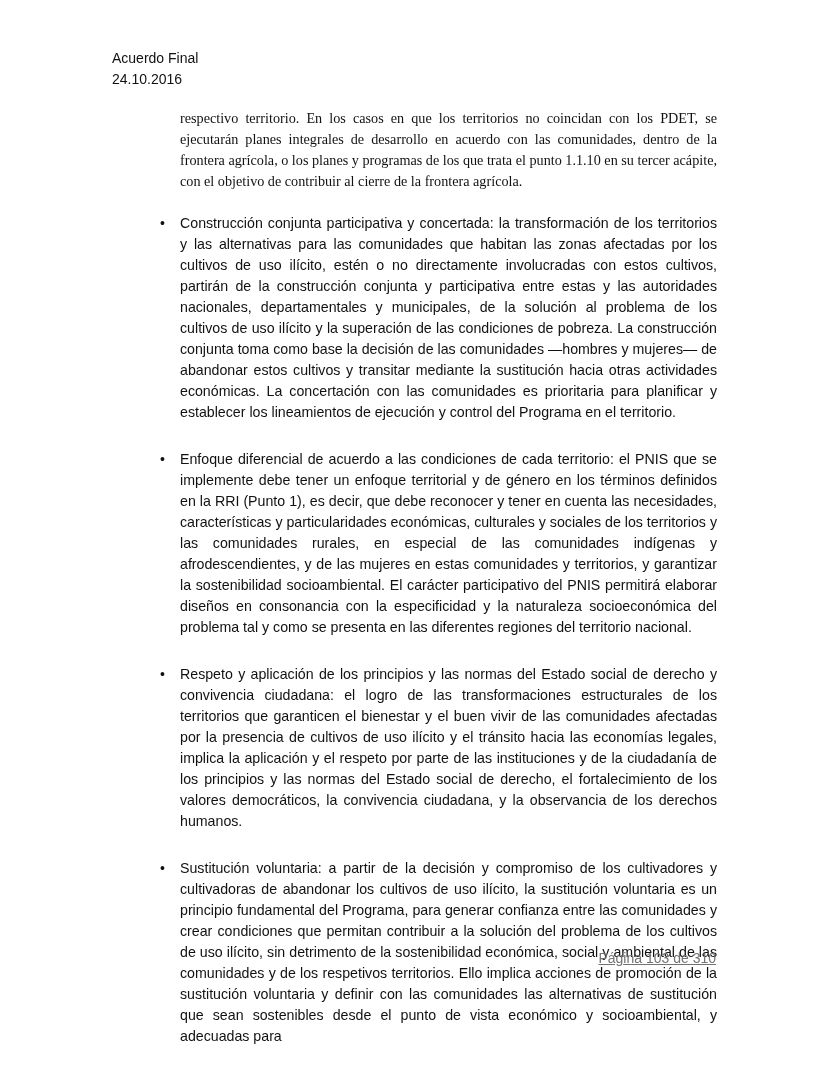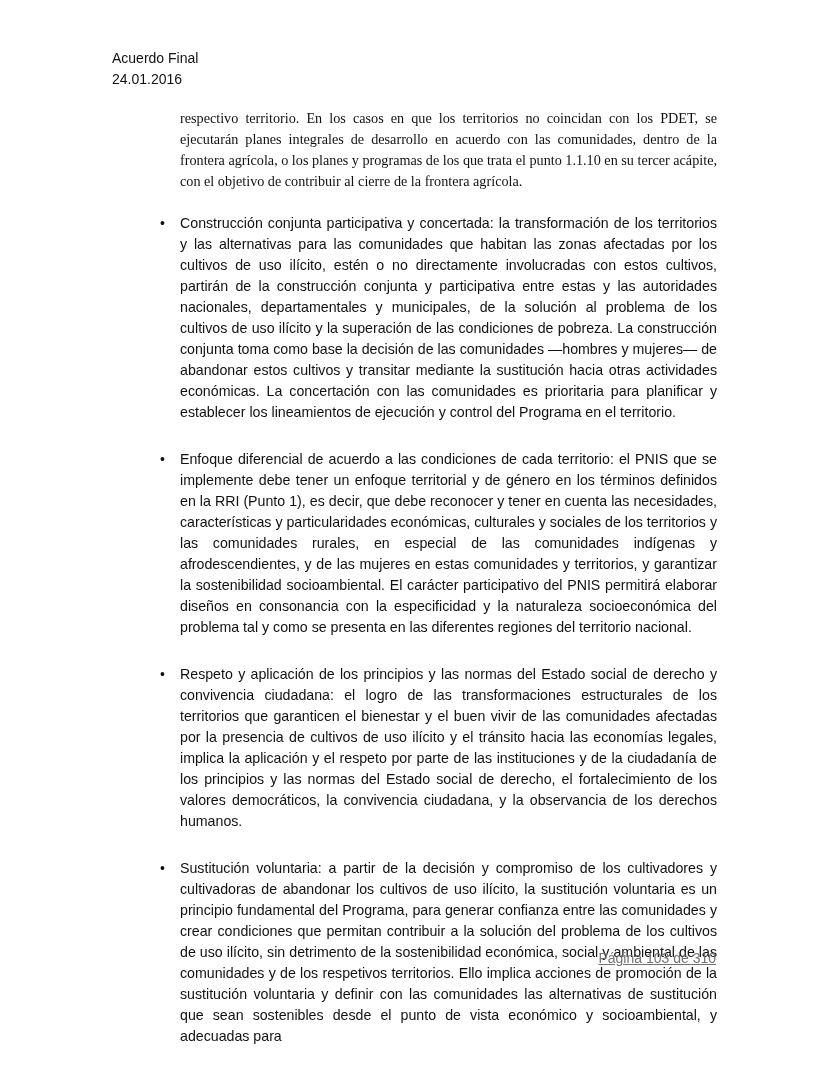--- a/index.html
+++ b/index.html
@@ -63,21 +63,21 @@
     text-decoration: underline;
   }
 </style>
 </head>
 <body>
 
 <div class="page">
 
   <div class="header">
     <div>Acuerdo Final</div>
-    <div>24.01.2016</div>
+    <div>24.10.2016</div>
   </div>
 
   <div class="content">
     <p>respectivo territorio. En los casos en que los territorios no coincidan con los PDET, se ejecutarán planes integrales de desarrollo en acuerdo con las comunidades, dentro de la frontera agrícola, o los planes y programas de los que trata el punto 1.1.10 en su tercer acápite, con el objetivo de contribuir al cierre de la frontera agrícola.</p>
 
     <ul class="bullets">
       <li>
         <span class="bold">Construcción conjunta participativa y concertada:</span><span> la transformación de los territorios y las alternativas para las comunidades que habitan las zonas afectadas por los cultivos de uso ilícito, estén o no directamente involucradas con estos cultivos, partirán de la construcción conjunta y participativa entre estas y las autoridades nacionales, departamentales y municipales, de la solución al problema de los cultivos de uso ilícito y la superación de las condiciones de pobreza. La construcción conjunta toma como base la decisión de las comunidades —hombres y mujeres— de abandonar estos cultivos y transitar mediante la sustitución hacia otras actividades económicas. La concertación con las comunidades es prioritaria para planificar y establecer los lineamientos de ejecución y control del Programa en el territorio.</span>
       </li>
       <li>

